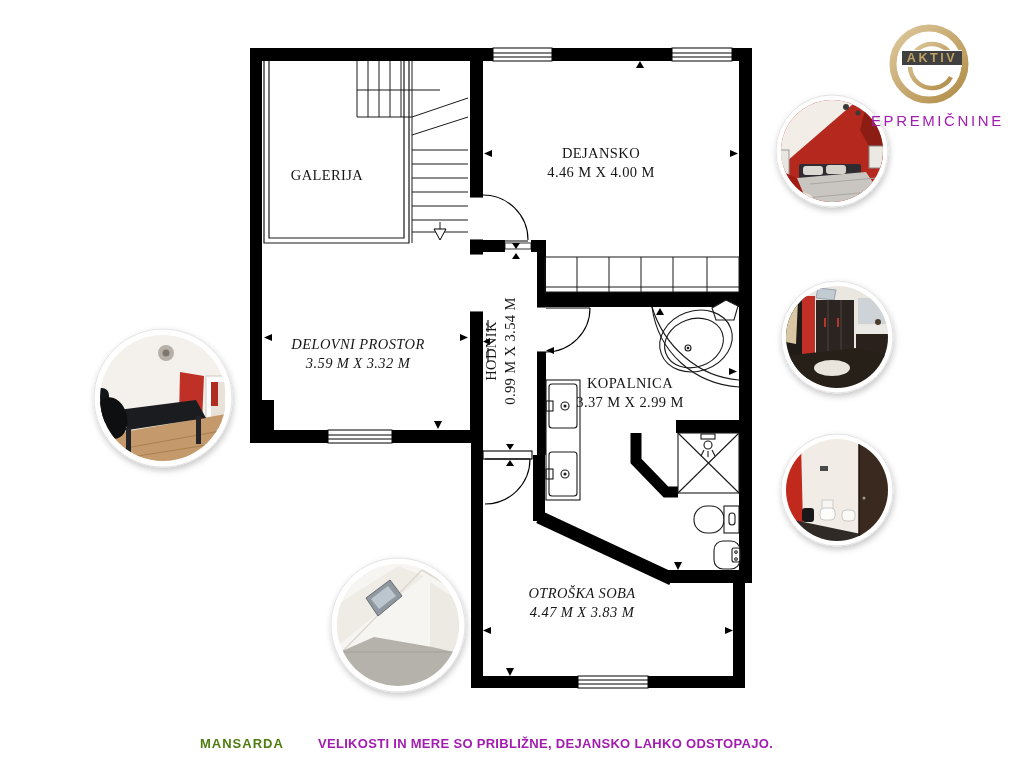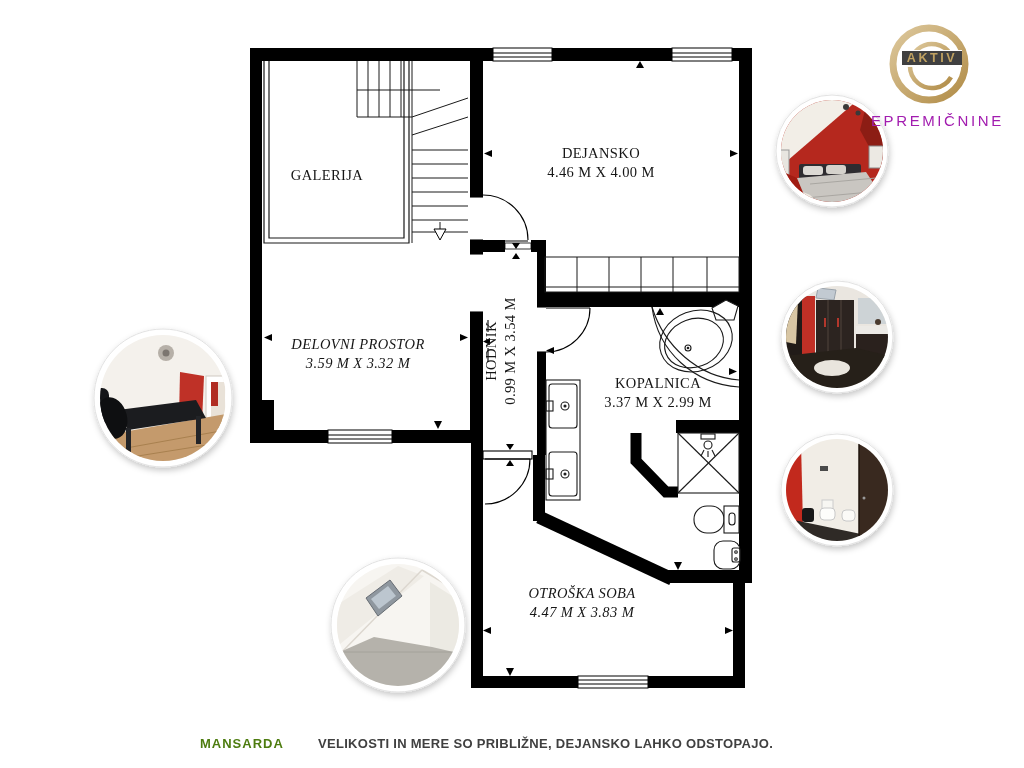--- a/index.html
+++ b/index.html
@@ -31,21 +31,21 @@
     position:absolute;left:871px;top:112px;width:150px;
     font-size:15px;font-weight:400;letter-spacing:2.6px;
     color:#a21caf;white-space:nowrap;
   }
   .footer-floor{
     position:absolute;left:200px;top:736px;
     font-size:13px;font-weight:700;letter-spacing:1px;color:#4d7c0f;
   }
   .footer-disclaimer{
     position:absolute;left:318px;top:736px;
-    font-size:13px;font-weight:700;letter-spacing:.3px;color:#404040;
+    font-size:13px;font-weight:700;letter-spacing:.3px;color:#a21caf;
   }
 </style>
 </head>
 <body>
 
 <svg id="plan-svg" width="1024" height="768" viewBox="0 0 1024 768">
   <defs>
     <linearGradient id="gold" x1="0" y1="0" x2="1" y2="1">
       <stop offset="0" stop-color="#ddc89c"></stop>
       <stop offset="1" stop-color="#b18c47"></stop>
@@ -368,21 +368,21 @@
 <div class="room-label" style="left:358px;top:354px;font-style:italic;">
   <div>DELOVNI PROSTOR</div>
   <div>3.59 M X 3.32 M</div>
 </div>
 
 <div class="room-label vertical" style="left:501px;top:351px;">
   <div>HODNIK</div>
   <div>0.99 M X 3.54 M</div>
 </div>
 
-<div class="room-label" style="left:630px;top:393px;margin-left:28px;">
+<div class="room-label" style="left:630px;top:393px;">
   <div>KOPALNICA</div>
   <div>3.37 M X 2.99 M</div>
 </div>
 
 <div class="room-label" style="left:582px;top:603px;font-style:italic;">
   <div>OTROŠKA SOBA</div>
   <div>4.47 M X 3.83 M</div>
 </div>
 
 <div class="logo-aktiv">AKTIV</div>

